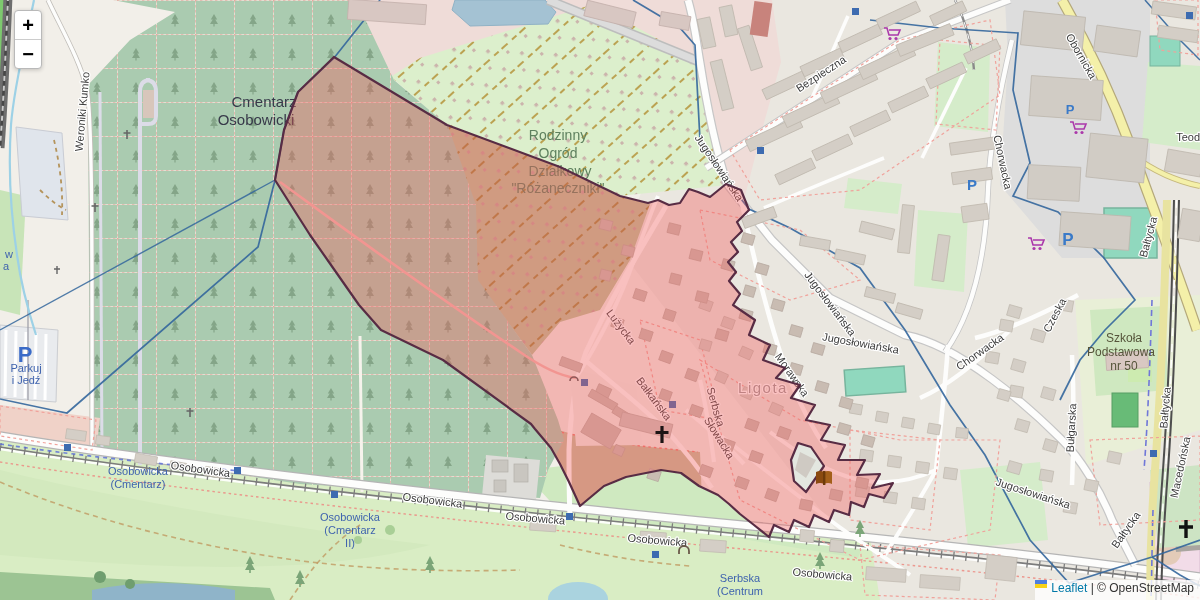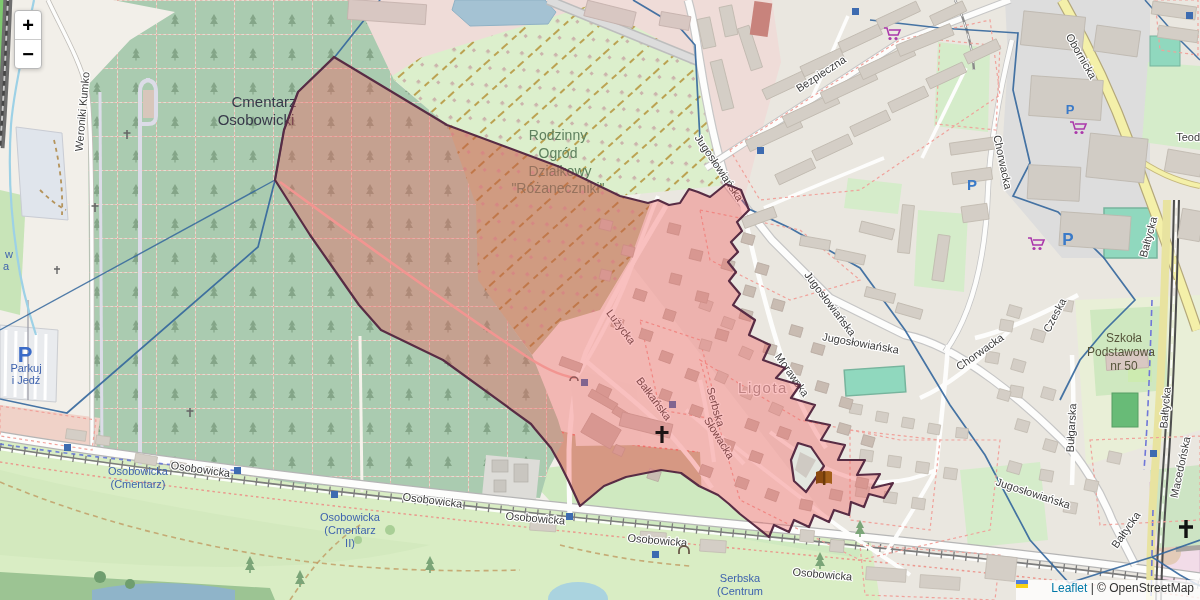--- a/index.html
+++ b/index.html
@@ -1,21 +1,21 @@
 <!DOCTYPE html>
 <html><head>
 <meta charset="utf-8">
 <style>
 html,body{margin:0;padding:0;width:1200px;height:600px;overflow:hidden;background:#f2efe9;font-family:"Liberation Sans",sans-serif;}
 #map{position:relative;width:1200px;height:600px;}
 svg{position:absolute;left:0;top:0;}
 #zoomctl{position:absolute;left:14px;top:10px;width:26px;background:#fff;border:1px solid #b9b9b9;border-radius:4px;z-index:10;box-shadow:0 1px 4px rgba(0,0,0,0.2);}
 #zoomctl div{width:26px;height:28px;line-height:28px;text-align:center;font-size:20px;font-weight:bold;color:#000;}
 #zoomctl div:first-child{border-bottom:1px solid #ccc;}
-#attrib{position:absolute;right:0;bottom:0;height:17px;background:rgba(255,255,255,0.8);z-index:10;font-size:12px;color:#333;padding:1px 6px 2px 20px;white-space:nowrap;}
+#attrib{position:absolute;right:0;bottom:0;height:17px;background:rgba(255,255,255,0.8);z-index:10;font-size:12px;color:#333;padding:1px 6px 2px 1px;white-space:nowrap;}
 #attrib a{color:#0078a8;text-decoration:none;}
 .flag{display:inline-block;width:12px;height:8px;vertical-align:-1px;margin-right:3px;}
 </style>
 </head>
 <body>
 <div id="map">
 
 <div id="zoomctl">
       <div>+</div>
       <div>−</div>

